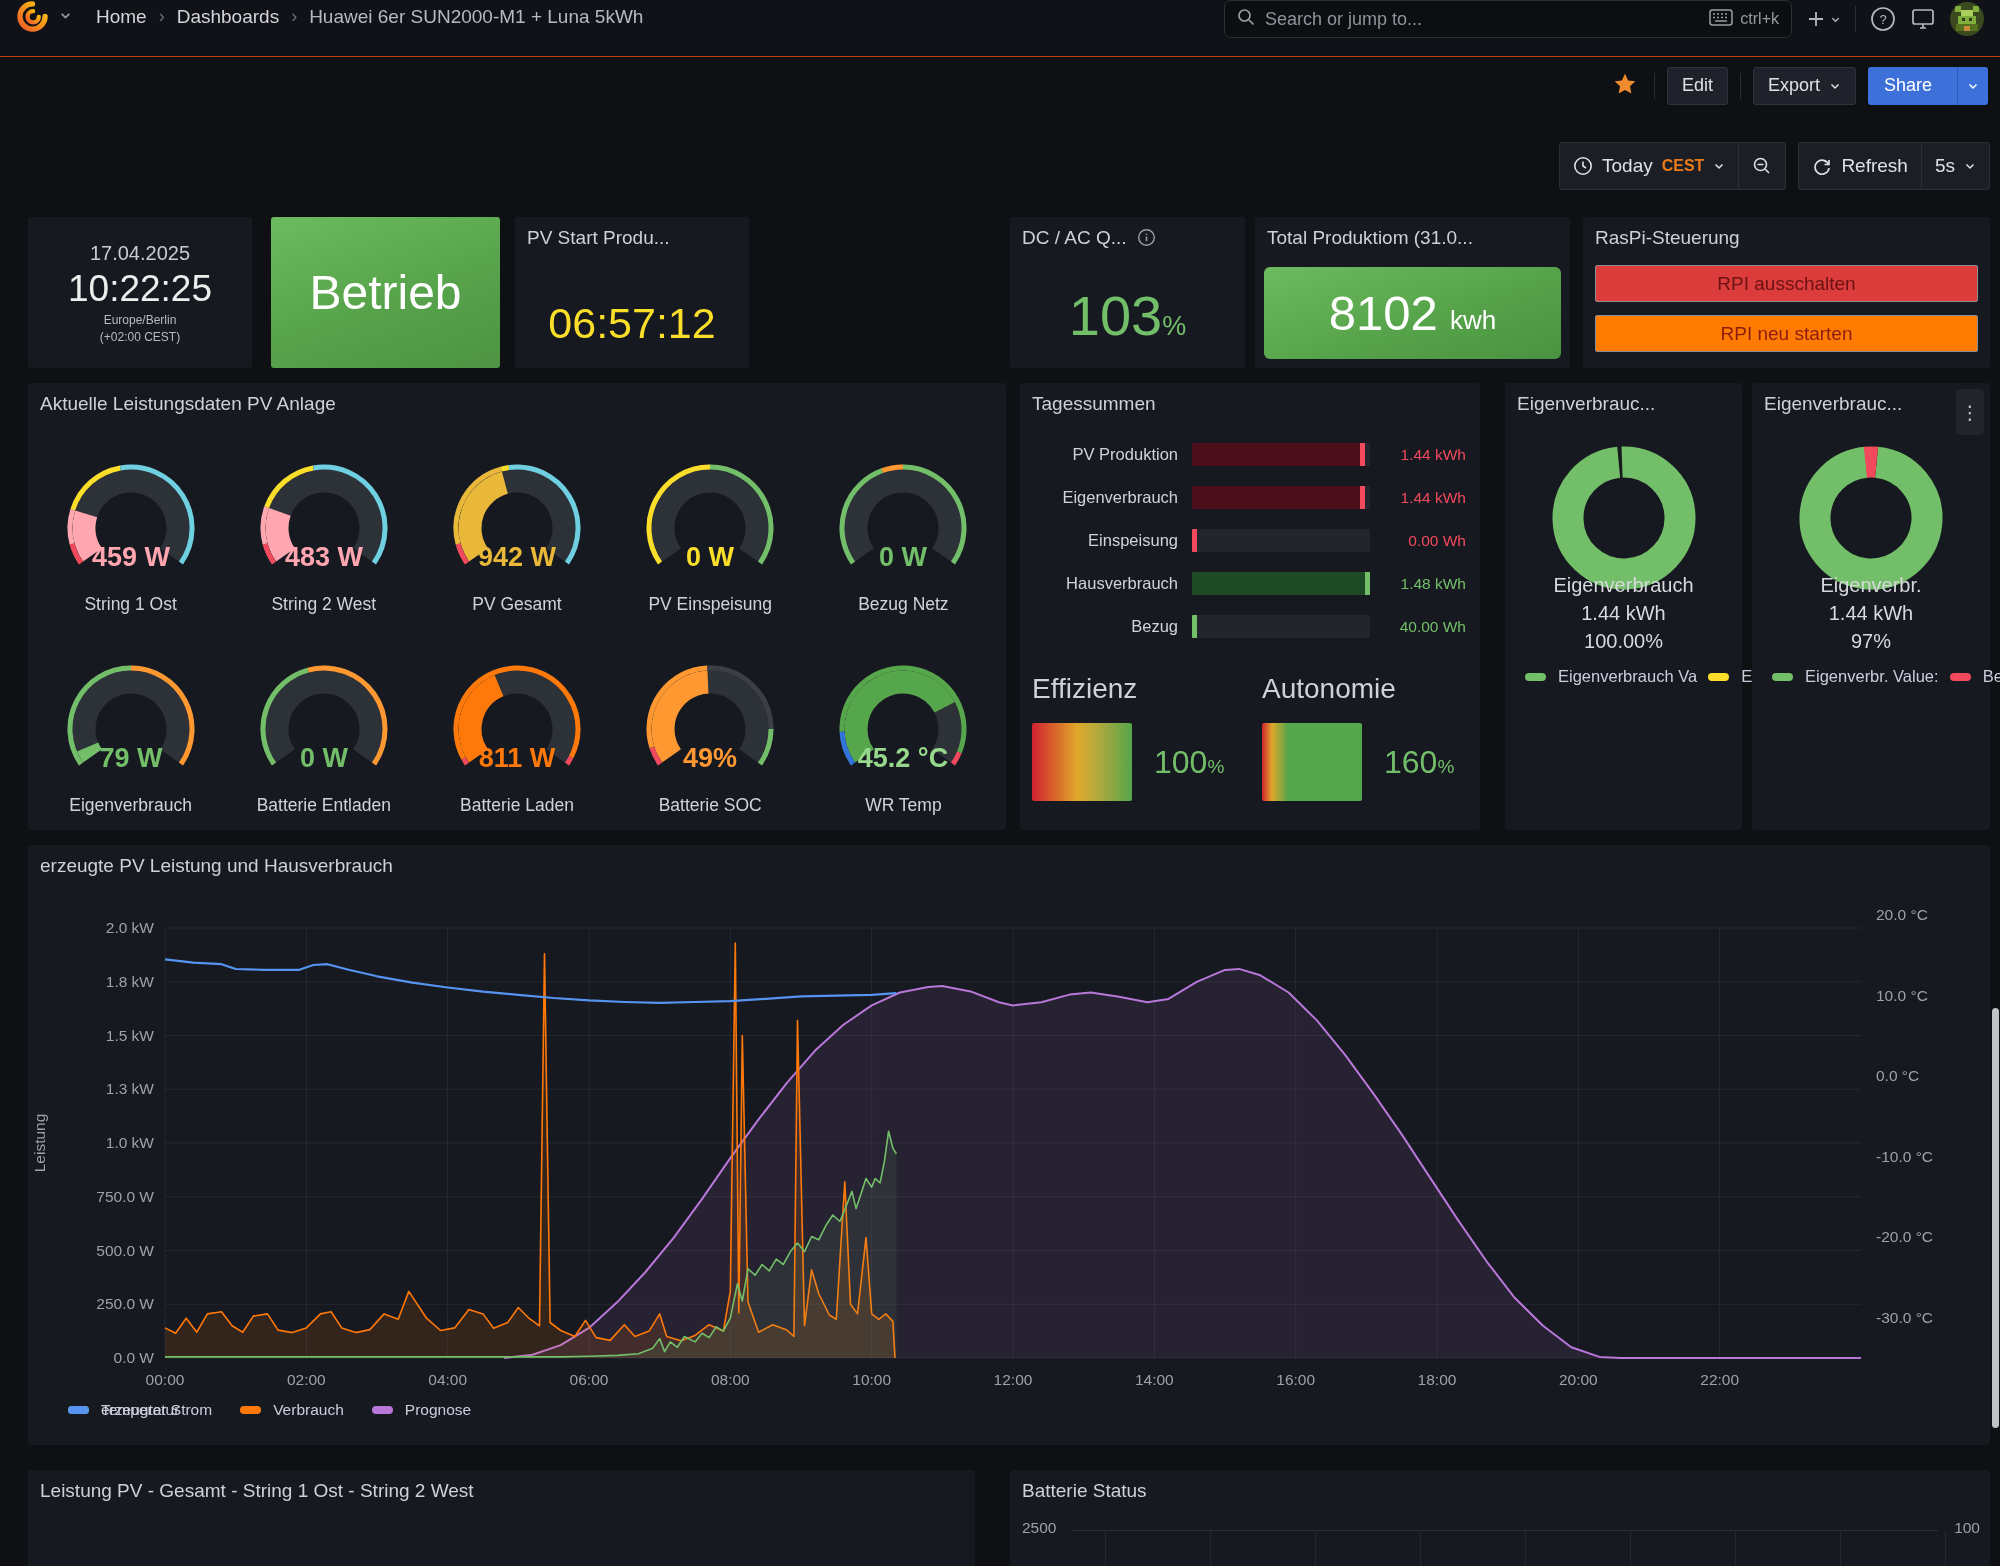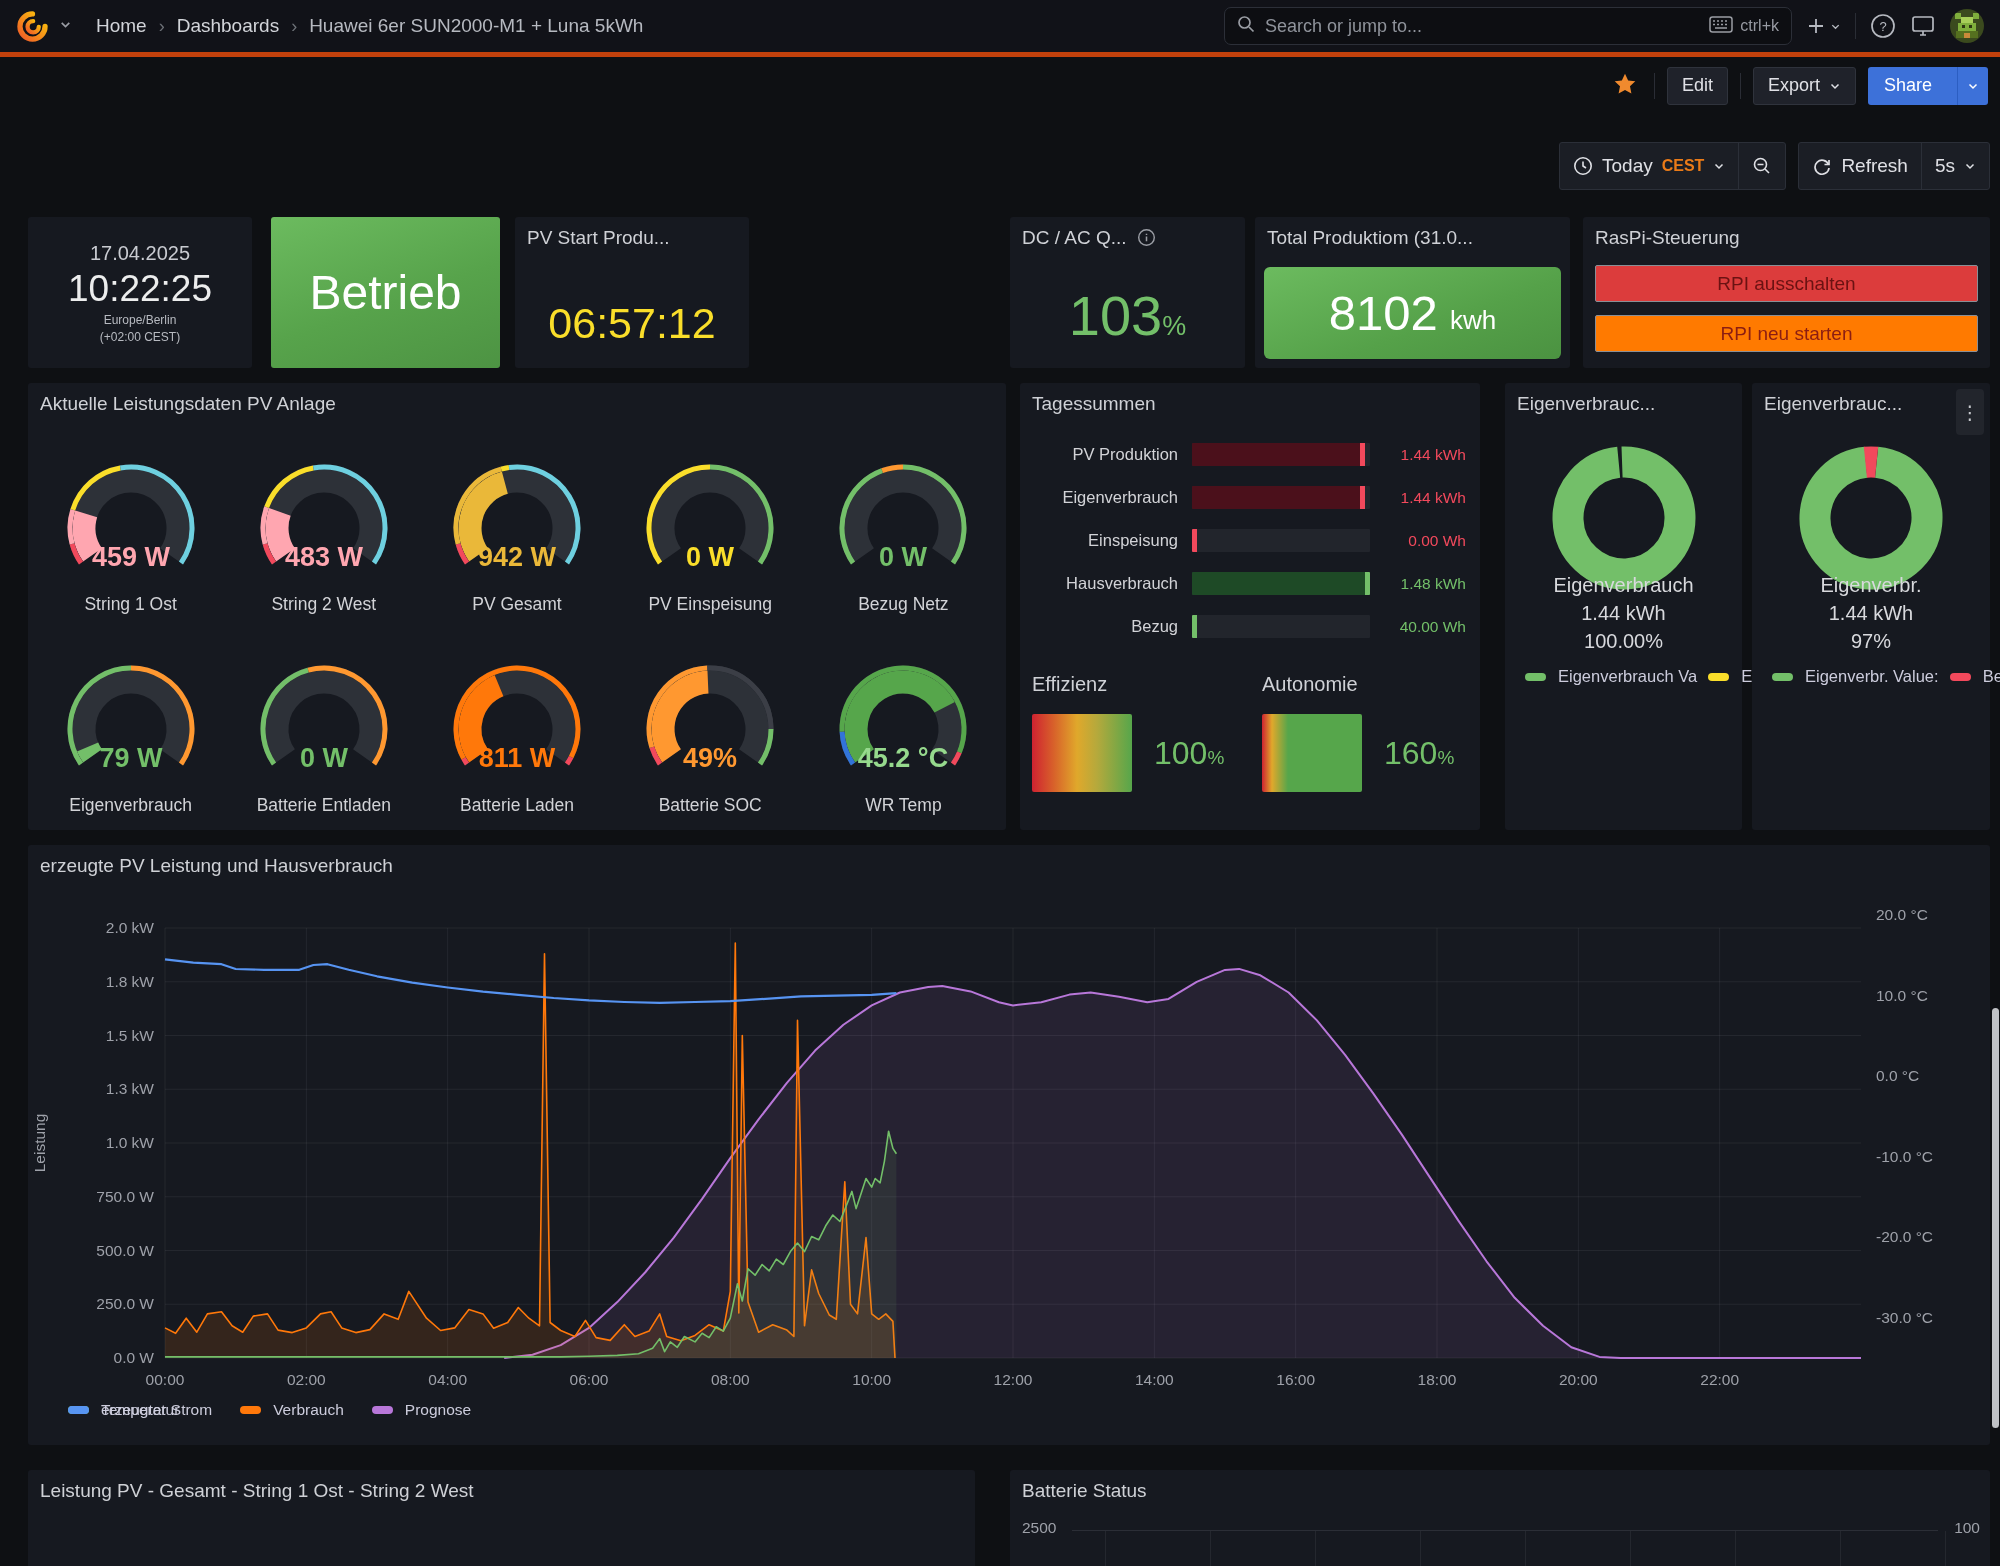--- a/index.html
+++ b/index.html
@@ -1,20 +1,20 @@
 <!DOCTYPE html>
 <html><head>
 <meta charset="utf-8">
 <style>
   html,body{margin:0;padding:0;background:#0a0b0e;}
   .screen{position:relative;width:2000px;height:1566px;background:#0e1013;overflow:hidden;
           font-family:"Liberation Sans","DejaVu Sans",sans-serif;color:#ccccdc;}
   
   .topnav{position:absolute;left:0;top:0;width:2000px;height:57px;background:#111218;
-          border-bottom:5px solid #c2410c;display:flex;align-items:center;justify-content:space-between;
+          border-bottom:1px solid #c2410c;display:flex;align-items:flex-start;justify-content:space-between;
           padding:0 16px;box-sizing:border-box;}
   .nav-left{display:flex;align-items:center;gap:10px;}
   .logo{width:33px;height:33px;display:inline-block;}
   .breadcrumb{display:flex;align-items:center;gap:12px;font-size:19px;margin-left:14px;}
   .crumb{color:#d2d4d9;text-decoration:none;cursor:pointer;}
   .crumb-current{color:#b6b9c0;}
   .crumb-sep{color:#6d7177;font-size:18px;}
   .nav-right{display:flex;align-items:center;gap:14px;}
   .searchbox{width:568px;height:38px;background:#0d0e12;border:1px solid #2c2f38;border-radius:7px;
              display:flex;align-items:center;padding:0 12px;box-sizing:border-box;gap:10px;}
@@ -65,21 +65,21 @@
   
   .tages-rows{position:absolute;left:10px;right:14px;top:50px;}
   .tages-row{display:flex;align-items:center;height:43px;}
   .tages-label{width:148px;text-align:right;padding-right:14px;font-size:16.5px;color:#d2d3d7;flex:none;}
   .tages-bar{flex:1;height:23px;position:relative;background:#22252c;border-radius:1px;overflow:hidden;}
   .tages-fill{position:absolute;left:0;top:0;bottom:0;}
   .tages-cap{position:absolute;top:0;bottom:0;width:5px;}
   .tages-value{width:96px;text-align:right;font-size:15.5px;flex:none;}
   .effwrap{position:absolute;top:290px;left:0;width:50%;}
   .autwrap{position:absolute;top:290px;left:50%;width:50%;}
-  .eff-head{font-size:20px;color:#cfd1d6;margin:0 0 0 12px;}
+  .eff-head{font-size:28px;color:#cfd1d6;margin:0 0 0 12px;}
   .eff-row{display:flex;align-items:center;margin:18px 0 0 12px;gap:22px;}
   .eff-grad{width:100px;height:78px;border-radius:2px;}
   .grad-eff{background:linear-gradient(to right,#cf2231 0%,#d8622a 22%,#e0a82b 45%,#b5a93c 65%,#56a64b 100%);}
   .grad-aut{background:linear-gradient(to right,#cf2231 0%,#e0a82b 10%,#56a64b 26%,#56a64b 100%);}
   .eff-val{font-size:32px;color:#73BF69;}
   .eff-val .pct{font-size:19px;}
   
   .donut-body{position:absolute;inset:0;display:flex;flex-direction:column;align-items:center;}
   .donut-svg{margin-top:52px;}
   .donut-lines{margin-top:-30px;text-align:center;font-size:20px;line-height:1.4;color:#d8d9dd;}

